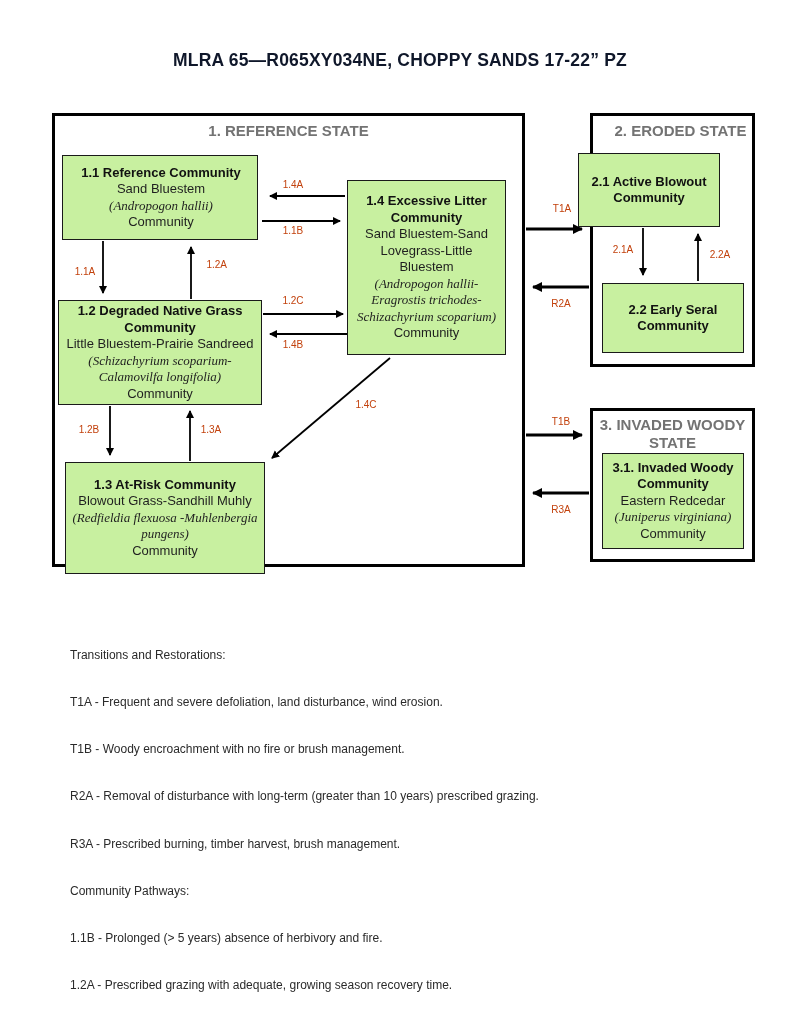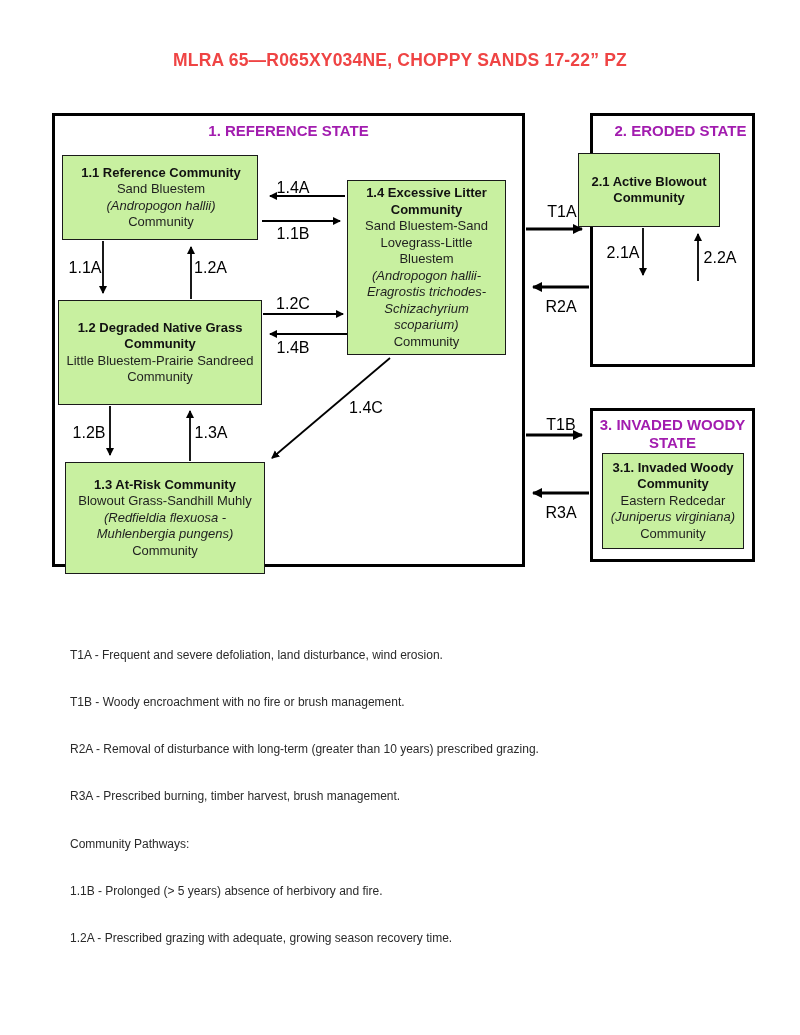--- a/index.html
+++ b/index.html
@@ -2,38 +2,38 @@
 <html><head>
 <meta charset="utf-8">
 <style>
   html,body{margin:0;padding:0;background:#ffffff;}
   .canvas{
     position:relative;width:800px;height:1035px;background:#ffffff;
     font-family:"Liberation Sans", sans-serif;color:#1a1a1a;overflow:hidden;
   }
   .title{
     position:absolute;left:0;top:50px;width:800px;text-align:center;
-    font-size:17.5px;font-weight:bold;letter-spacing:0.2px;color:#ef4444;
+    font-size:17.5px;font-weight:bold;letter-spacing:0.2px;color:#0f172a;
   }
   .state-box{
     position:absolute;border:3px solid #000;background:#ffffff;box-sizing:border-box;
   }
   .state-label{
-    position:absolute;width:100%;text-align:center;font-weight:bold;font-size:15px;color:#a21caf;
+    position:absolute;width:100%;text-align:center;font-weight:bold;font-size:15px;color:#737373;
     line-height:18px;
   }
   .community{
     position:absolute;background:#c8f0a0;border:1.6px solid #1a1a1a;box-sizing:border-box;
     display:flex;flex-direction:column;justify-content:center;align-items:center;
     text-align:center;font-size:13px;line-height:16.5px;padding:4px 6px;color:#1f1f1f;
   }
   .community .c-title{font-weight:bold;color:#111;}
-  .community .latin{font-style:italic;}
+  .community .latin{font-style:italic;font-family:Liberation Serif, serif;}
   .arrow-label{
-    position:absolute;width:46px;text-align:center;font-size:16px;color:#000000;
+    position:absolute;width:46px;text-align:center;font-size:10px;color:#c2410c;
   }
   svg.overlay{position:absolute;left:0;top:0;pointer-events:none;}
   .legend{
     position:absolute;left:70px;top:616px;width:620px;
     font-size:12px;line-height:15.75px;color:#2a2a2a;white-space:pre-wrap;
   }
 </style>
 </head>
 <body>
 
@@ -82,20 +82,21 @@
   <div class="community" style="left:62px;top:155px;width:196px;height:85px;padding-left:8px;">
     <div class="c-title">1.1 Reference Community</div>
     <div>Sand Bluestem</div>
     <div class="latin">(Andropogon hallii)</div>
     <div>Community</div>
   </div>
 
   <div class="community" style="left:58px;top:300px;width:204px;height:105px;">
     <div class="c-title">1.2 Degraded Native Grass Community</div>
     <div>Little Bluestem-Prairie Sandreed</div>
+    <div class="latin">(Schizachyrium scoparium-Calamovilfa longifolia)</div>
     <div>Community</div>
   </div>
 
   <div class="community" style="left:65px;top:462px;width:200px;height:112px;">
     <div class="c-title">1.3 At-Risk Community</div>
     <div>Blowout Grass-Sandhill Muhly</div>
     <div class="latin">(Redfieldia flexuosa -Muhlenbergia pungens)</div>
     <div>Community</div>
   </div>
 
@@ -103,45 +104,49 @@
     <div class="c-title">1.4 Excessive Litter Community</div>
     <div>Sand Bluestem-Sand Lovegrass-Little Bluestem</div>
     <div class="latin">(Andropogon hallii-Eragrostis trichodes-Schizachyrium scoparium)</div>
     <div>Community</div>
   </div>
 
   <div class="community" style="left:578px;top:153px;width:142px;height:74px;">
     <div class="c-title">2.1 Active Blowout Community</div>
   </div>
 
+  <div class="community" style="left:602px;top:283px;width:142px;height:70px;">
+    <div class="c-title">2.2 Early Seral Community</div>
+  </div>
 
   <div class="community" style="left:602px;top:453px;width:142px;height:96px;">
     <div class="c-title">3.1. Invaded Woody Community</div>
     <div>Eastern Redcedar</div>
     <div class="latin">(Juniperus virginiana)</div>
     <div>Community</div>
   </div>
 
   <div class="arrow-label" style="left:270px;top:179px;">1.4A</div>
   <div class="arrow-label" style="left:270px;top:225px;">1.1B</div>
-  <div class="arrow-label" style="left:62px;top:259px;">1.1A</div>
+  <div class="arrow-label" style="left:62px;top:266px;">1.1A</div>
   <div class="arrow-label" style="left:181px;top:259px;text-align:right;">1.2A</div>
   <div class="arrow-label" style="left:270px;top:295px;">1.2C</div>
   <div class="arrow-label" style="left:270px;top:339px;">1.4B</div>
   <div class="arrow-label" style="left:66px;top:424px;">1.2B</div>
   <div class="arrow-label" style="left:188px;top:424px;">1.3A</div>
   <div class="arrow-label" style="left:343px;top:399px;">1.4C</div>
   <div class="arrow-label" style="left:539px;top:203px;">T1A</div>
   <div class="arrow-label" style="left:538px;top:298px;">R2A</div>
   <div class="arrow-label" style="left:538px;top:416px;">T1B</div>
   <div class="arrow-label" style="left:538px;top:504px;">R3A</div>
   <div class="arrow-label" style="left:600px;top:244px;">2.1A</div>
   <div class="arrow-label" style="left:697px;top:249px;">2.2A</div>
 
   <div class="legend">
+    <div>Transitions and Restorations:</div>
     <div>T1A - Frequent and severe defoliation, land disturbance, wind erosion.</div>
     <div>T1B - Woody encroachment with no fire or brush management.</div>
     <div>R2A - Removal of disturbance with long-term (greater than 10 years) prescribed grazing.</div>
     <div>R3A - Prescribed burning, timber harvest, brush management.</div>
     <div>Community Pathways:</div>
     <div>1.1B - Prolonged (&gt; 5 years) absence of herbivory and fire.</div>
     <div>1.2A - Prescribed grazing with adequate, growing season recovery time.</div>
     
     
     

